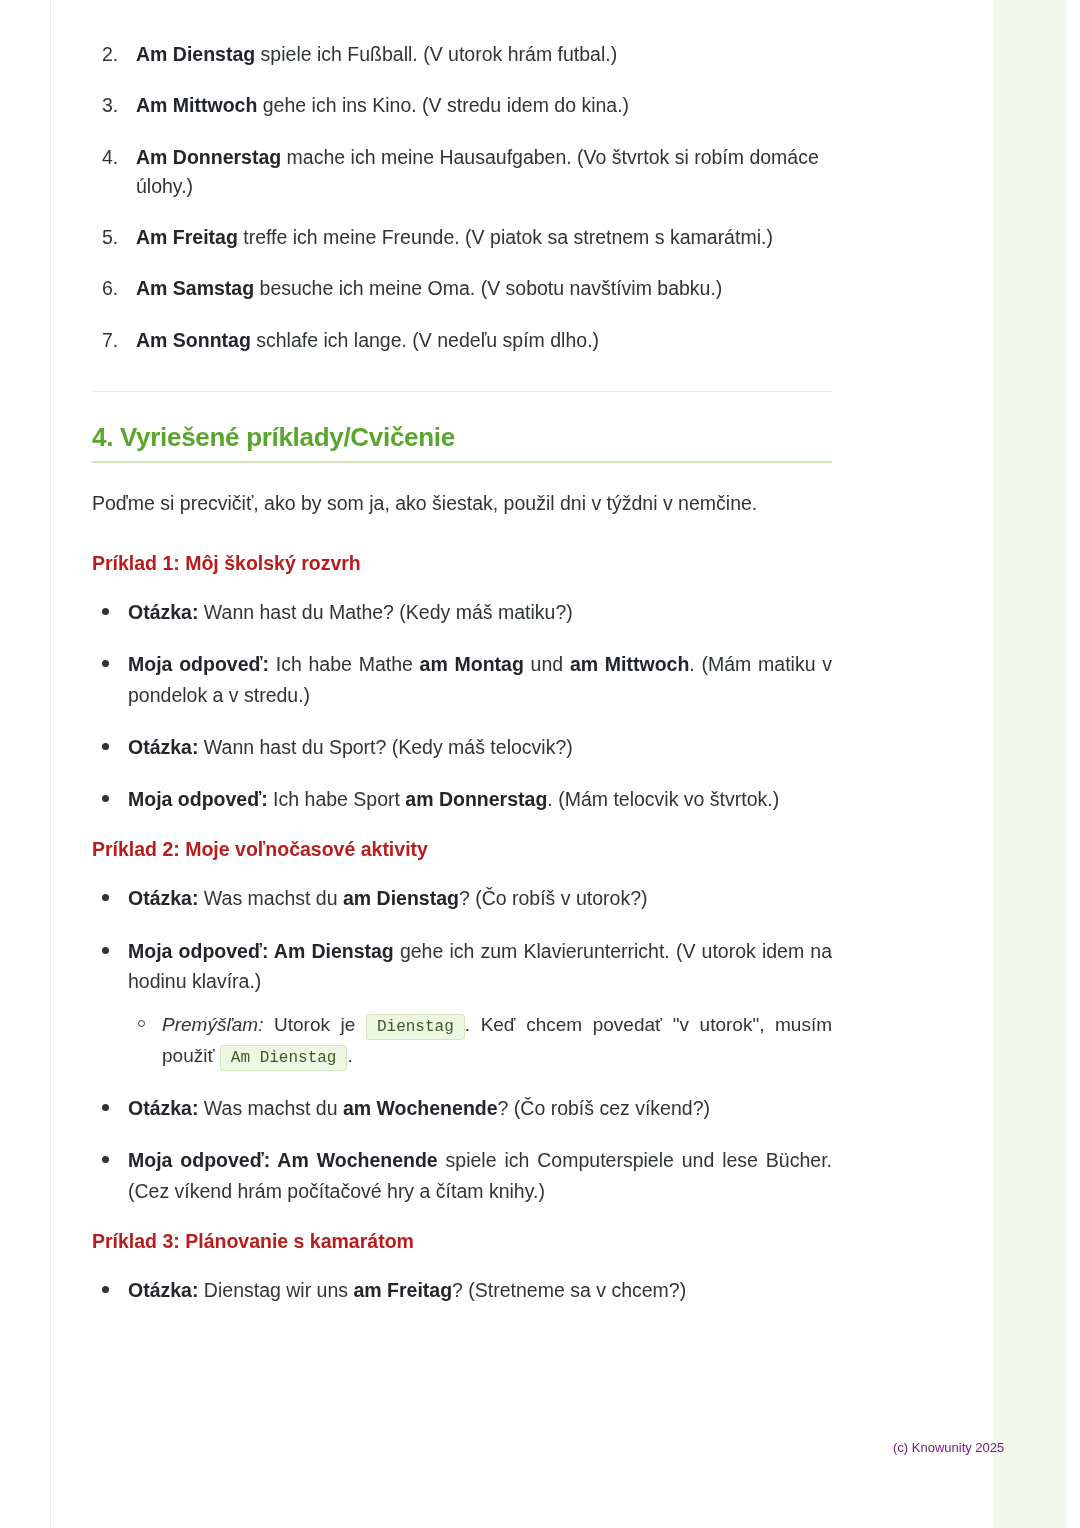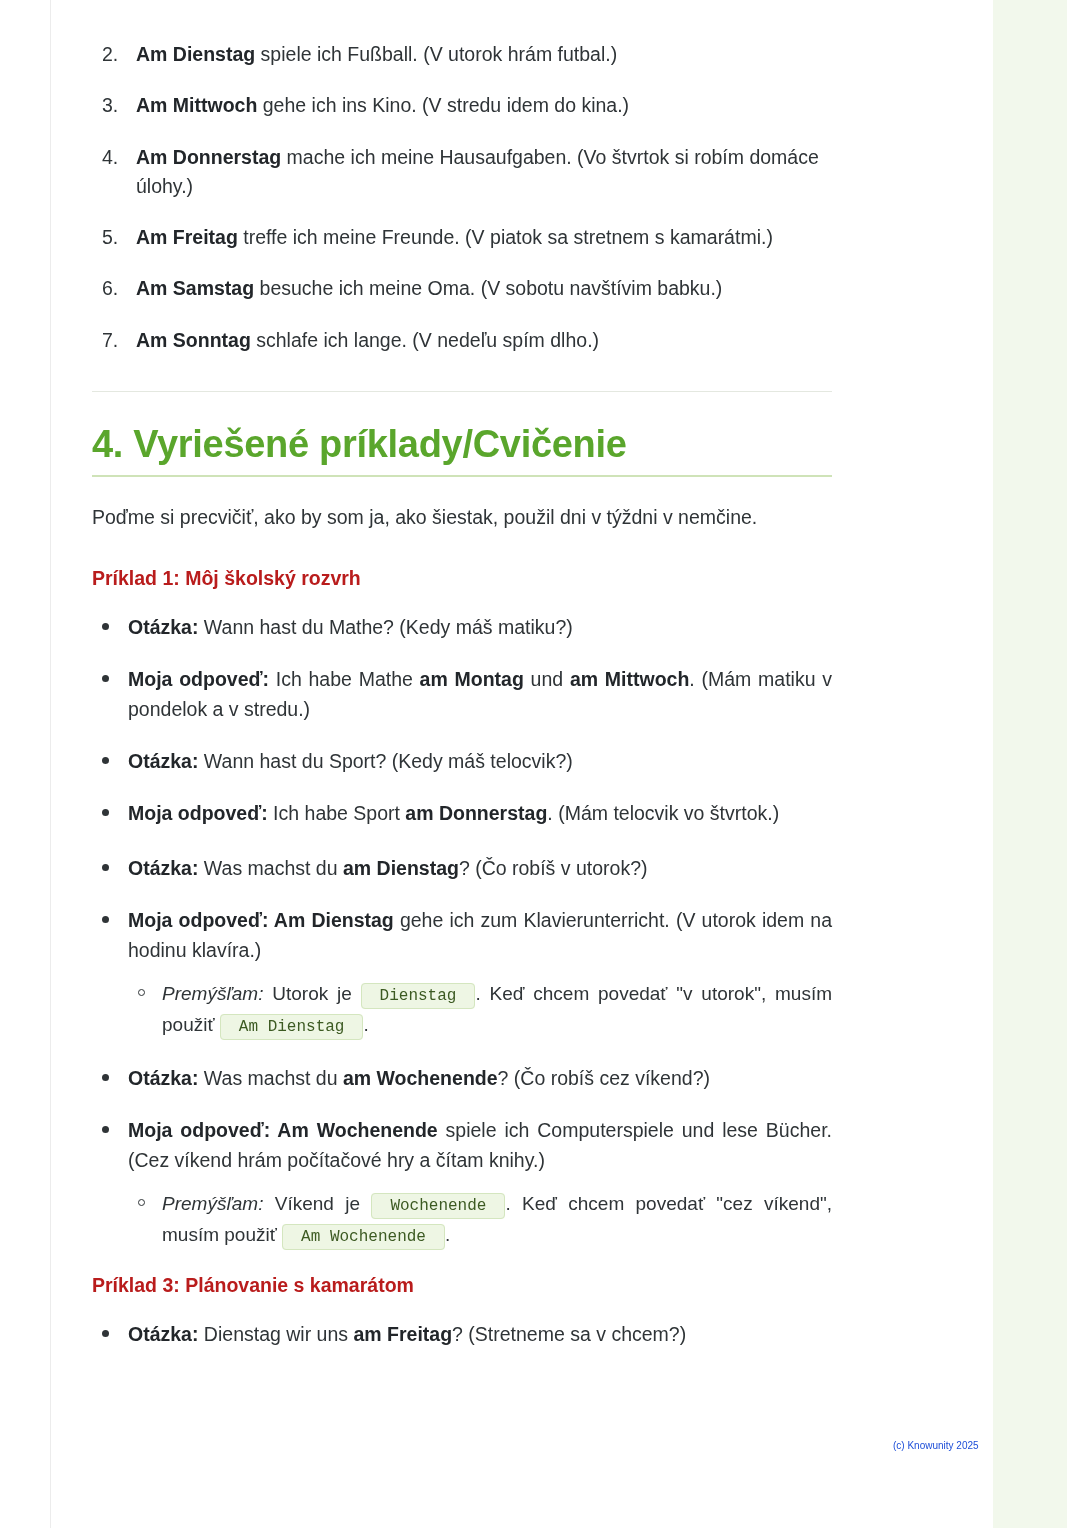--- a/index.html
+++ b/index.html
@@ -85,21 +85,21 @@
   }
   b, strong { font-weight: bold; color: #22262a; }
 
   hr.sep {
     border: none;
     border-top: 1px solid #e4e8e0;
     margin: 36px 0 30px 0;
   }
 
   h2.section {
-    font-size: 38px;
+    font-size: 26px;
     line-height: 1.2;
     color: #5aa62c;
     font-weight: bold;
     margin: 0 0 8px 0;
     letter-spacing: -0.3px;
   }
   .h2-underline {
     border: none;
     border-top: 2px solid #cfe3b8;
     margin: 0 0 26px 0;
@@ -171,30 +171,30 @@
   }
   .ital { font-style: italic; }
 
   code.chip {
     font-family: "Liberation Mono", monospace;
     font-size: 16px;
     background: #eef6e4;
     border: 1px solid #d4e6bf;
     color: #3c5a22;
     border-radius: 4px;
-    padding: 3px 18px;
+    padding: 3px 10px;
     white-space: nowrap;
   }
 
   .watermark {
     position: absolute;
     left: 893px;
     top: 1440px;
-    font-size: 10px;
-    color: #1d4ed8;
+    font-size: 13px;
+    color: #701a75;
     font-family: "Liberation Sans", sans-serif;
     white-space: nowrap;
   }
 </style>
 </head>
 <body>
 
 <div class="page">
 
   <div class="left-rule"></div>
@@ -249,43 +249,39 @@
         <b>Moja odpoveď:</b><span> Ich habe Mathe </span><b>am Montag</b><span> und </span><b>am Mittwoch</b><span>. (Mám matiku v pondelok a v stredu.)</span>
       </li>
       <li>
         <b>Otázka:</b><span> Wann hast du Sport? (Kedy máš telocvik?)</span>
       </li>
       <li>
         <b>Moja odpoveď:</b><span> Ich habe Sport </span><b>am Donnerstag</b><span>. (Mám telocvik vo štvrtok.)</span>
       </li>
     </ul>
 
+    <h3 class="example-title">Príklad 2: Moje voľnočasové aktivity</h3>
 
     <ul class="bullets">
       <li>
         <b>Otázka:</b><span> Was machst du </span><b>am Dienstag</b><span>? (Čo robíš v utorok?)</span>
       </li>
       <li class="justify">
         <b>Moja odpoveď: Am Dienstag</b><span> gehe ich zum Klavierunterricht. (V utorok idem na hodinu klavíra.)</span>
         <ul class="sub">
           <li>
             <span class="ital">Premýšľam:</span><span> Utorok je </span><code class="chip">Dienstag</code><span>. Keď chcem povedať "v utorok", musím použiť </span><code class="chip">Am Dienstag</code><span>.</span>
           </li>
         </ul>
       </li>
       <li>
         <b>Otázka:</b><span> Was machst du </span><b>am Wochenende</b><span>? (Čo robíš cez víkend?)</span>
       </li>
       <li class="justify">
         <b>Moja odpoveď: Am Wochenende</b><span> spiele ich Computerspiele und lese Bücher. (Cez víkend hrám počítačové hry a čítam knihy.)</span>
-        <ul class="sub">
-          <li>
-            <span class="ital">Premýšľam:</span><span> Víkend je </span><code class="chip">Wochenende</code><span>. Keď chcem povedať "cez víkend", musím použiť </span><code class="chip">Am Wochenende</code><span>.</span>
-          </li>
-        </ul>
       </li>
     </ul>
 
     <h3 class="example-title">Príklad 3: Plánovanie s kamarátom</h3>
 
     <ul class="bullets">
       <li>
         <b>Otázka:</b><span> Dienstag wir uns </span><b>am Freitag</b><span>? (Stretneme sa v chcem?)</span>
       </li>
     </ul>

